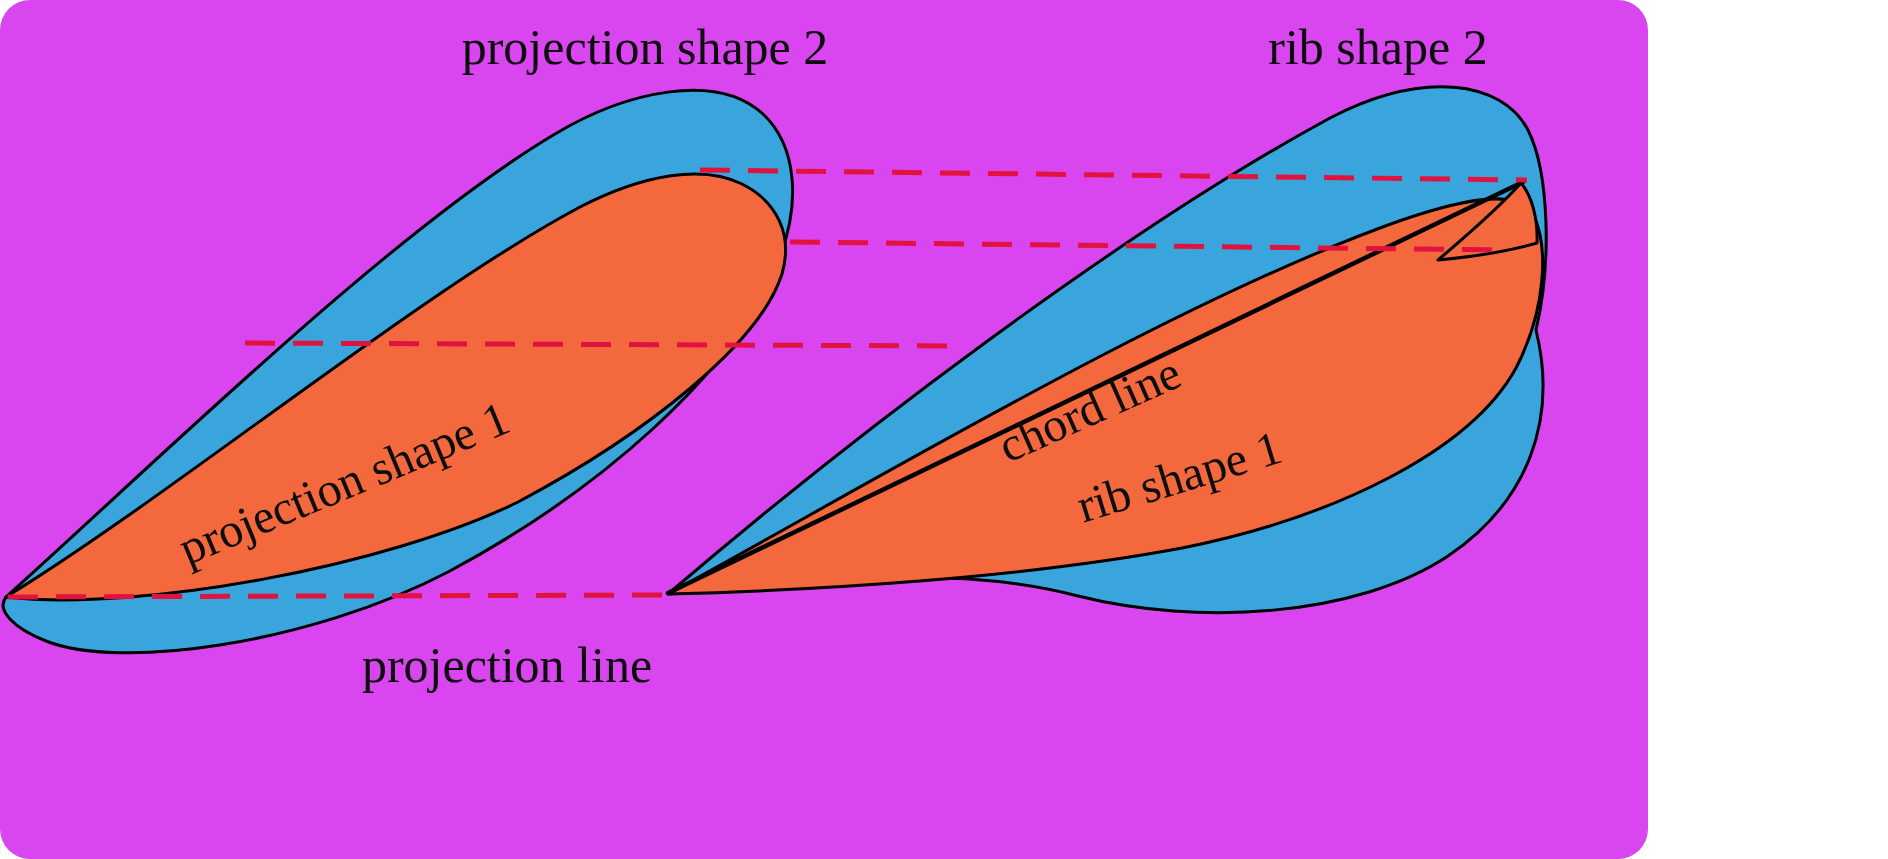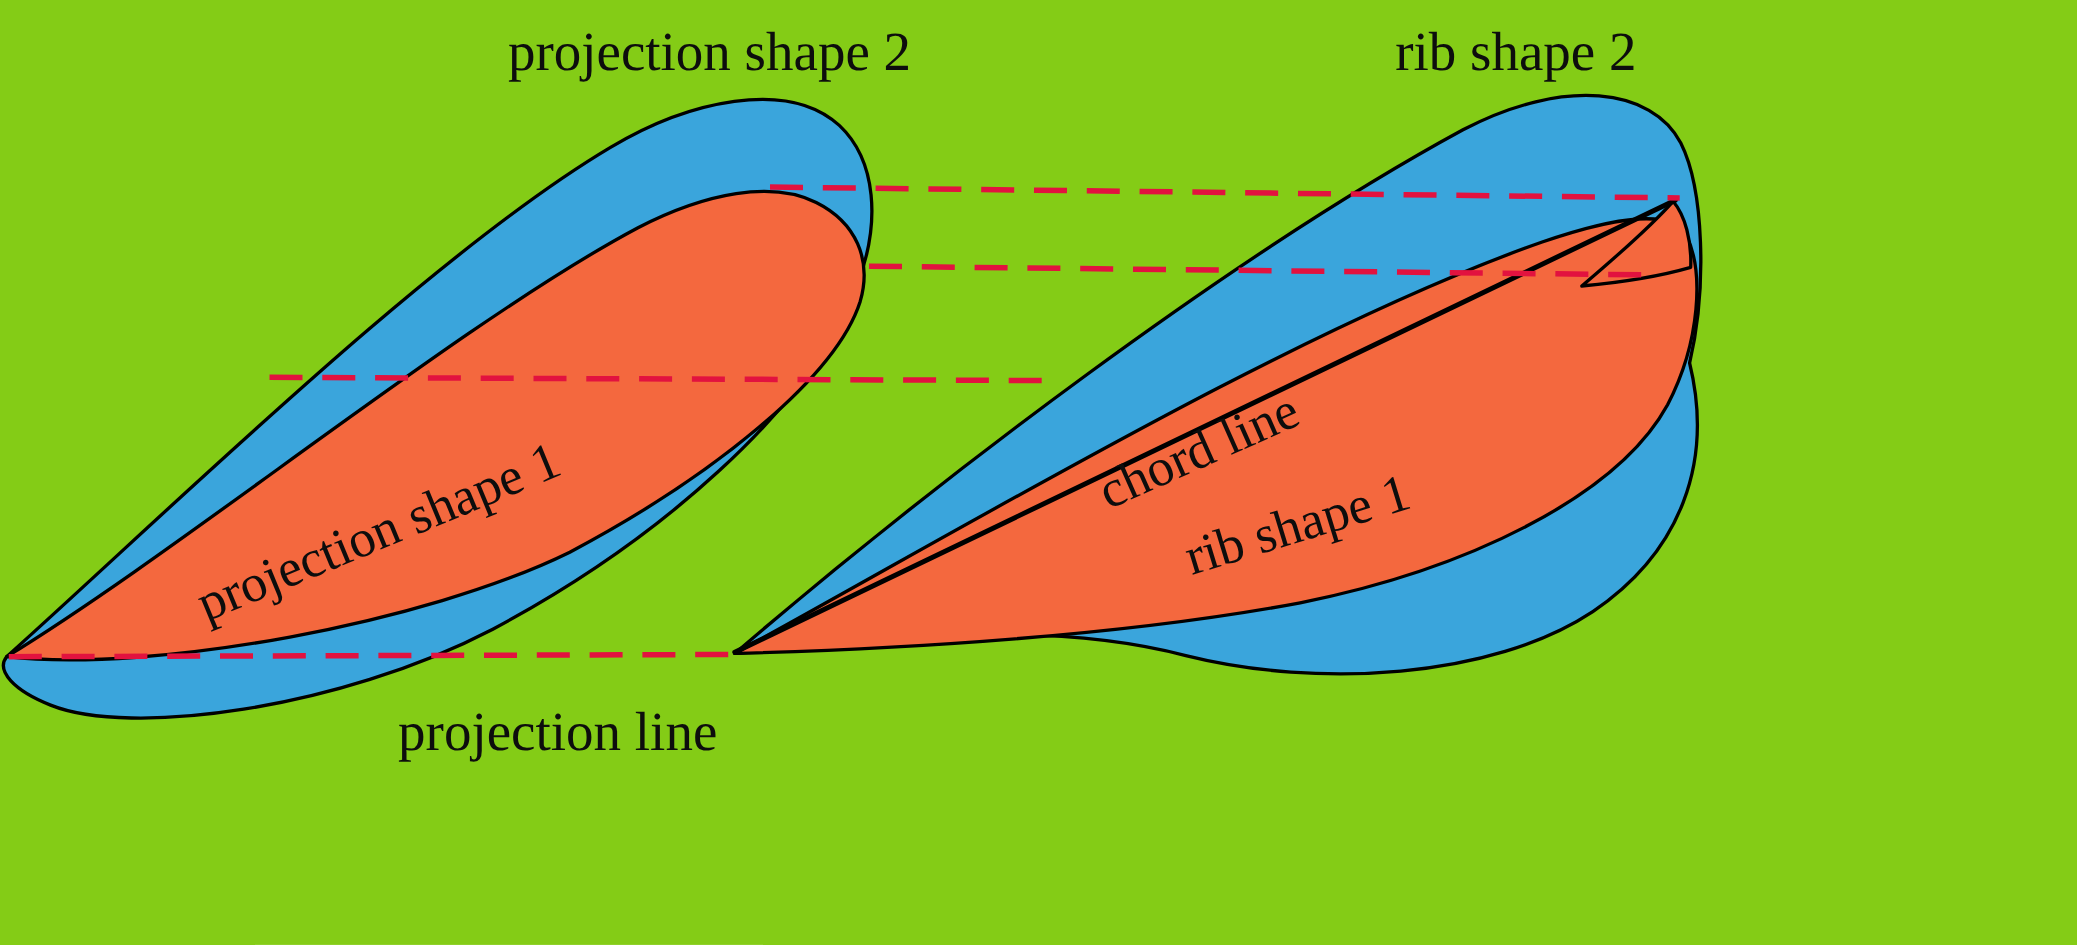--- a/index.html
+++ b/index.html
@@ -2,24 +2,25 @@
 <html><head>
 <meta charset="utf-8">
 <style>
   html, body {
     margin: 0;
     padding: 0;
     background: #ffffff;
   }
   #stage {
     position: relative;
-    width: 1888px;
+    width: 1648px;
     height: 859px;
-    background: #84cc16;
+    background: #d946ef;
     overflow: hidden;
+    border-radius: 30px;
   }
   svg { display: block; }
   .shape {
     stroke: #000000;
     stroke-width: 3;
     stroke-linejoin: round;
   }
   .chord {
     stroke: #000000;
     stroke-width: 4.5;

